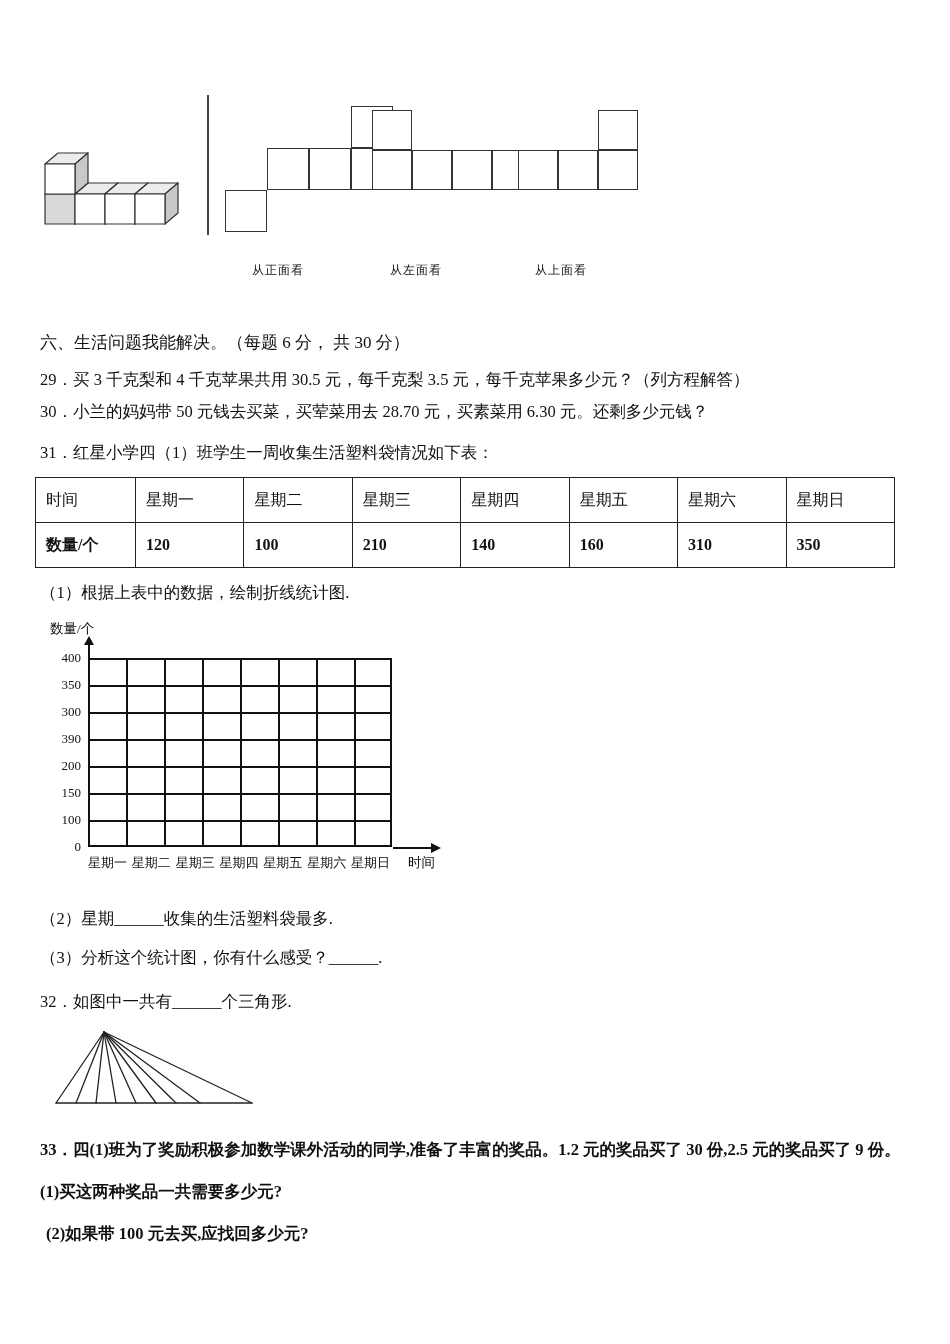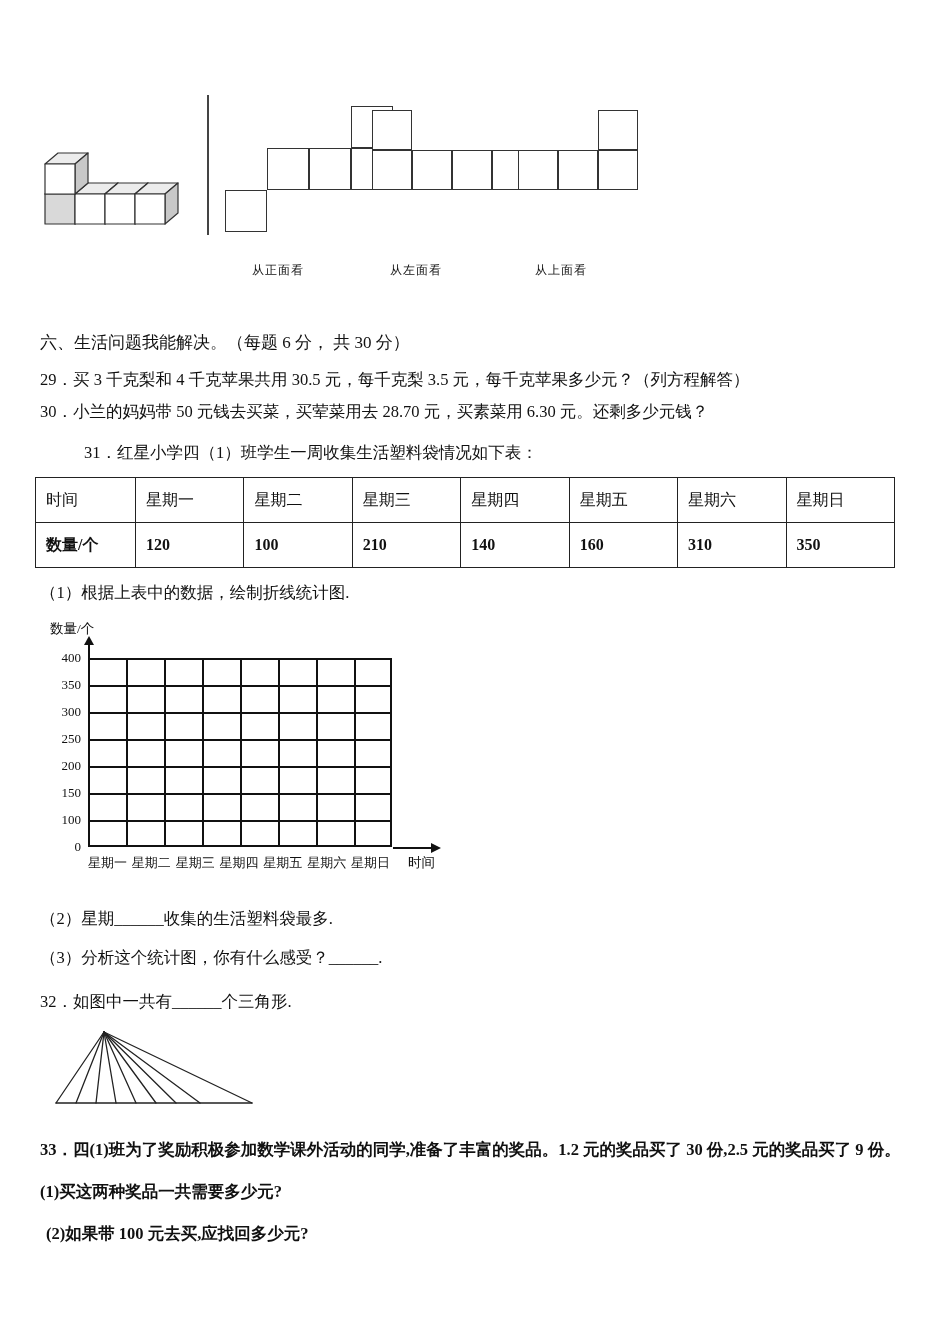--- a/index.html
+++ b/index.html
@@ -21,21 +21,21 @@
   .net3 { left:478px; top:20px; width:120px; height:80px; }
   .sq { position:absolute; width:42px; height:42px; border:1.6px solid #333; background:#fff; }
   .net2 .sq, .net3 .sq { width:40px; height:40px; }
   .view-label { position:absolute; top:172px; font-size:12px; letter-spacing:1px; }
   .vl1 { left:212px; } .vl2 { left:350px; } .vl3 { left:495px; }
 
   
   .section-title { margin-top:26px; font-size:17px; }
   .qline { margin-top:15px; font-size:16.5px; }
   .q30 { margin-top:10px; }
-  .q31 { margin-top:19px;margin-left:44px; }
+  .q31 { margin-top:19px; }
   .bold { font-weight:bold; }
 
   
   table { border-collapse:collapse; width:860px; margin:13px 0 0 -5px; table-layout:fixed; }
   td { border:1.6px solid #222; height:45px; padding-left:10px; font-size:16px; vertical-align:middle; }
   td:first-child { width:100px; }
   tr.data-row td { font-weight:bold; }
   tr.data-row td:first-child { font-weight:bold; }
 
   .sub-line { margin-top:14px; font-size:16.5px; }
@@ -173,21 +173,21 @@
 
   <p class="sub-line">（1）根据上表中的数据，绘制折线统计图.</p>
 
   <div class="chart">
     <div class="chart-ylabel">数量/个</div>
     <div class="plot-area">
       <div class="yticks">
           <span style="top: -7px;">400</span>
           <span style="top: 20px;">350</span>
           <span style="top: 47px;">300</span>
-          <span style="top: 74px;">250</span>
+          <span style="top: 74px;">390</span>
           <span style="top: 101px;">200</span>
           <span style="top: 128px;">150</span>
           <span style="top: 155px;">100</span>
           <span style="top: 182px;">0</span>
         </div>
       <div class="gridwrap">
         <div class="y-arrow"></div>
         <div class="grid"></div>
         <div class="x-arrow"></div>
       </div>

